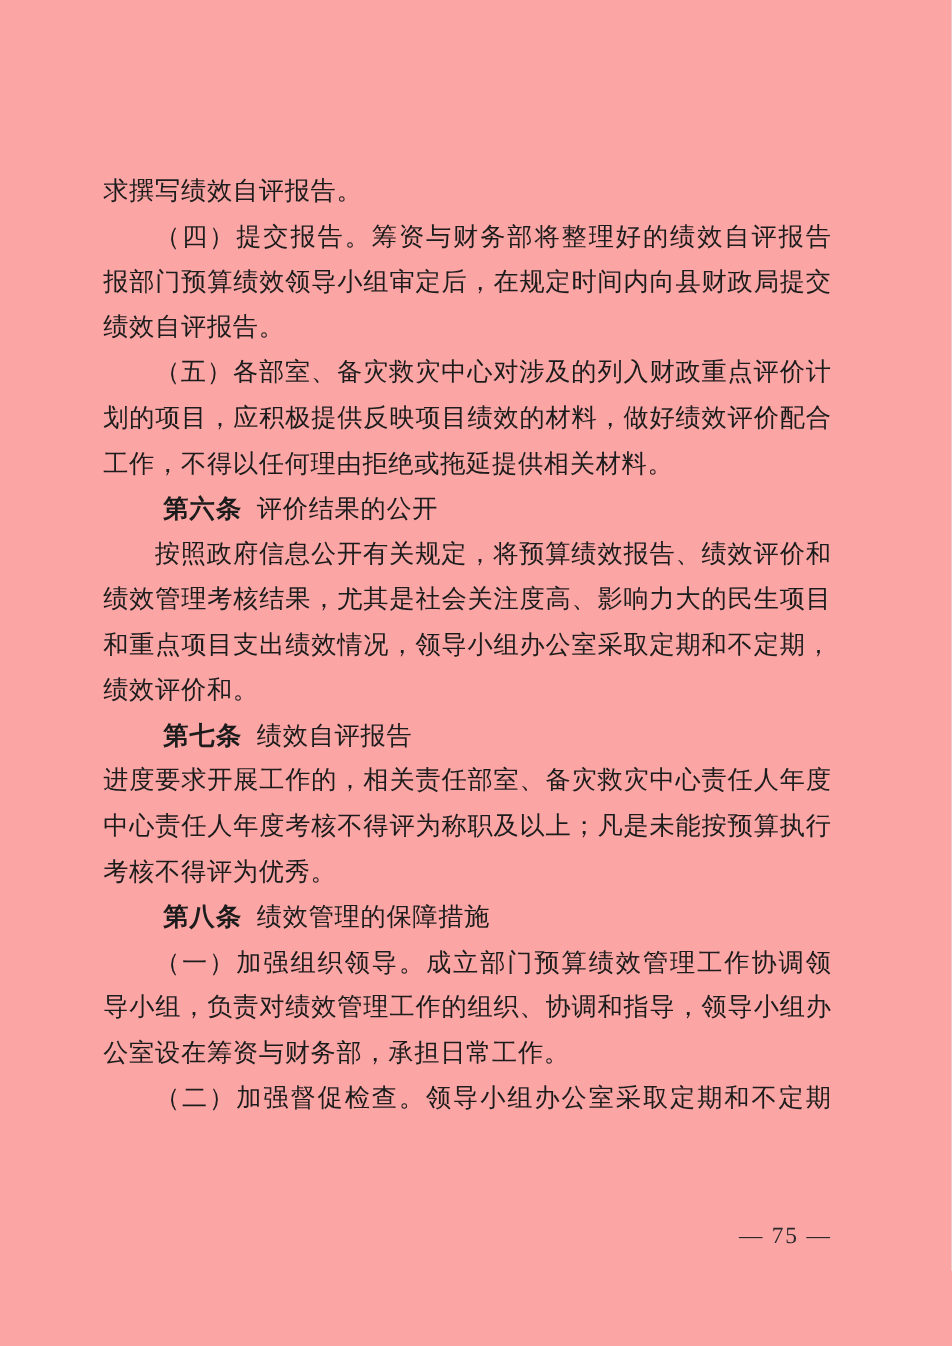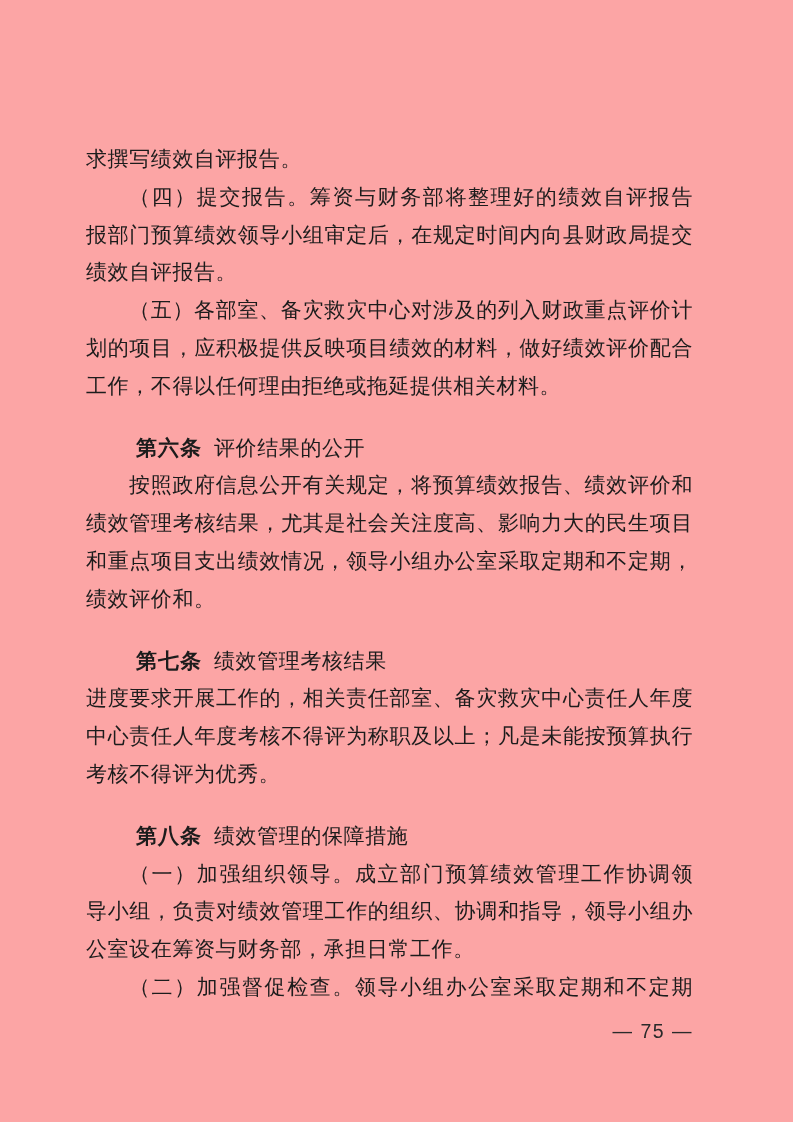--- a/index.html
+++ b/index.html
@@ -34,56 +34,55 @@
   }
   .line.fill {
     text-align: justify;
     text-align-last: justify;
   }
   .line.indent {
     text-indent: 43px;
   }
   .line.heading {
     text-indent: 50px;
-    margin-top: 24px;
   }
   .head {
     font-weight: 700;
     margin-right: 12px;
     letter-spacing: 1px;
   }
   .footer {
     position: absolute;
     top: 1020px;
     right: 100px;
     font-size: 19.5px;
     line-height: 22px;
     letter-spacing: 1.5px;
     color: #2a2a2a;
-    font-family: Liberation Sans, sans-serif;
+    font-family: Liberation Serif, serif;
   }
 </style>
 </head>
 <body>
 
 <div class="page">
   <div class="text-block">
       <div class="line"><span>求撰写绩效自评报告。</span></div>
       <div class="line fill indent"><span>（四）提交报告。筹资与财务部将整理好的绩效自评报告</span></div>
       <div class="line fill"><span>报部门预算绩效领导小组审定后，在规定时间内向县财政局提交</span></div>
       <div class="line"><span>绩效自评报告。</span></div>
       <div class="line fill indent"><span>（五）各部室、备灾救灾中心对涉及的列入财政重点评价计</span></div>
       <div class="line fill"><span>划的项目，应积极提供反映项目绩效的材料，做好绩效评价配合</span></div>
       <div class="line"><span>工作，不得以任何理由拒绝或拖延提供相关材料。</span></div>
       <div class="line heading"><span class="head">第六条</span><span>评价结果的公开</span></div>
       <div class="line fill indent"><span>按照政府信息公开有关规定，将预算绩效报告、绩效评价和</span></div>
       <div class="line fill"><span>绩效管理考核结果，尤其是社会关注度高、影响力大的民生项目</span></div>
       <div class="line fill"><span>和重点项目支出绩效情况，领导小组办公室采取定期和不定期，</span></div>
       <div class="line"><span>绩效评价和。</span></div>
-      <div class="line heading"><span class="head">第七条</span><span>绩效管理考核结果</span></div>
+      <div class="line heading"><span class="head">第七条</span><span>绩效自评报告</span></div>
       <div class="line fill"><span>进度要求开展工作的，相关责任部室、备灾救灾中心责任人年度</span></div>
       <div class="line fill"><span>中心责任人年度考核不得评为称职及以上；凡是未能按预算执行</span></div>
       <div class="line"><span>考核不得评为优秀。</span></div>
       <div class="line heading"><span class="head">第八条</span><span>绩效管理的保障措施</span></div>
       <div class="line fill indent"><span>（一）加强组织领导。成立部门预算绩效管理工作协调领</span></div>
       <div class="line fill"><span>导小组，负责对绩效管理工作的组织、协调和指导，领导小组办</span></div>
       <div class="line"><span>公室设在筹资与财务部，承担日常工作。</span></div>
       <div class="line fill indent"><span>（二）加强督促检查。领导小组办公室采取定期和不定期</span></div>
     </div>
   <div class="footer">— 75 —</div>

